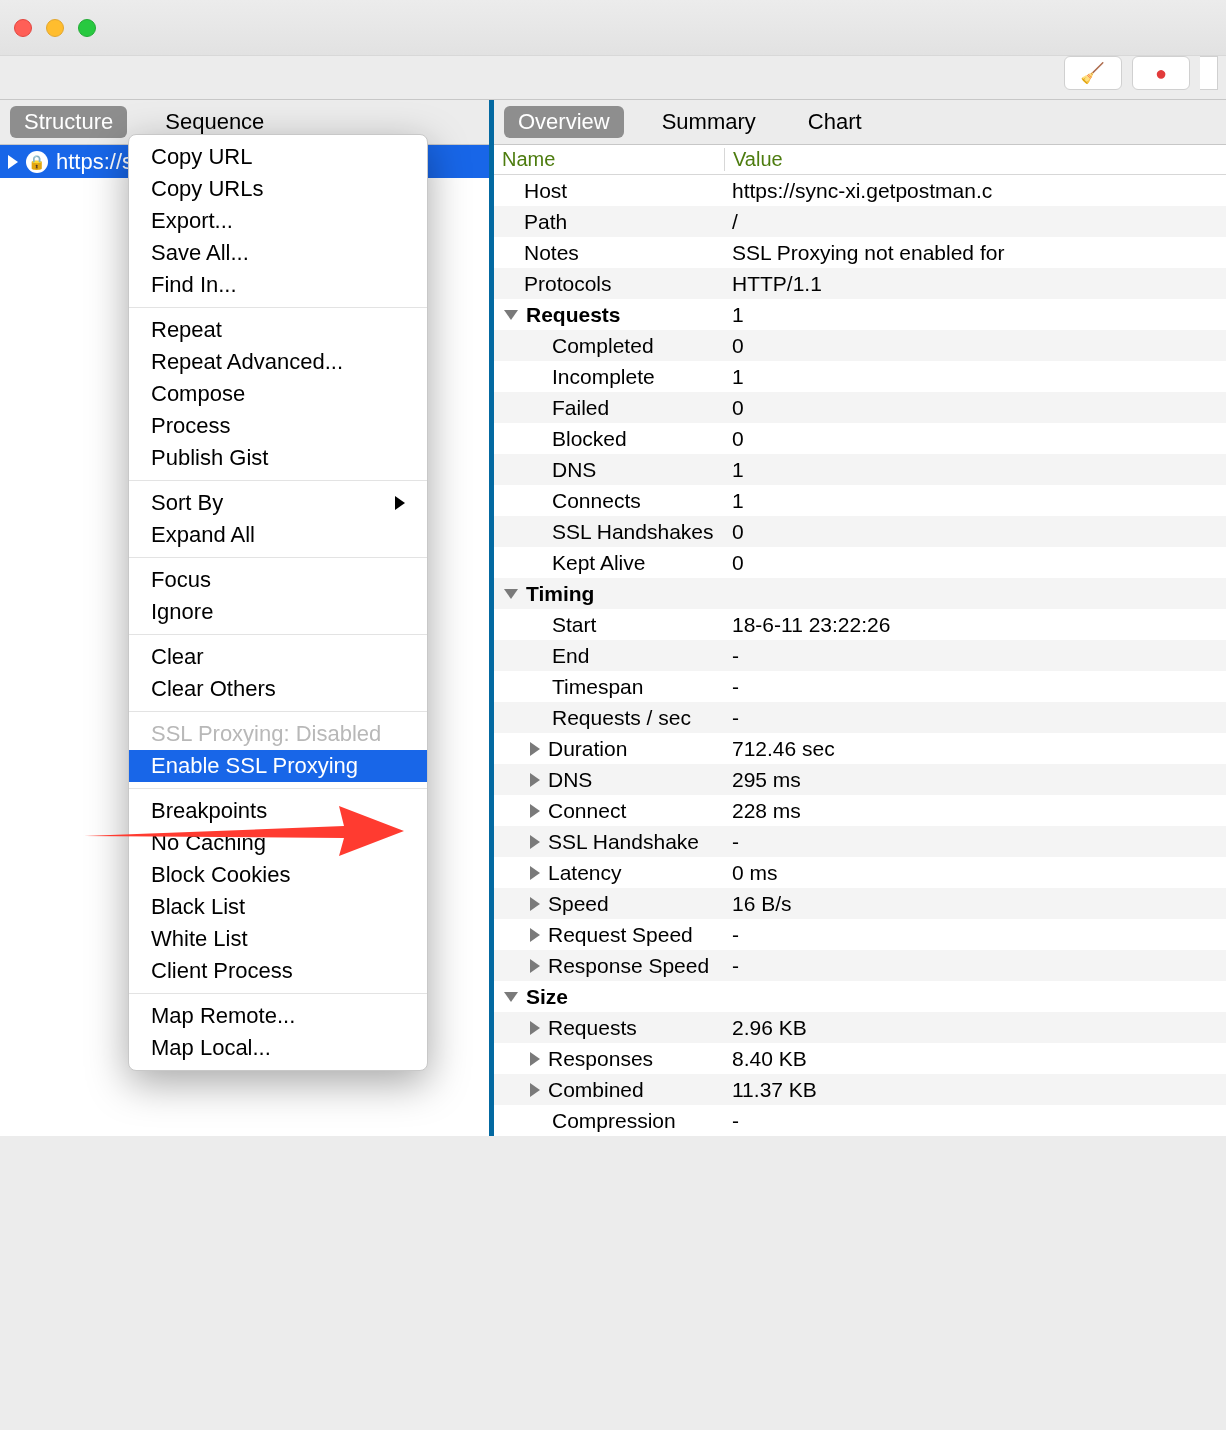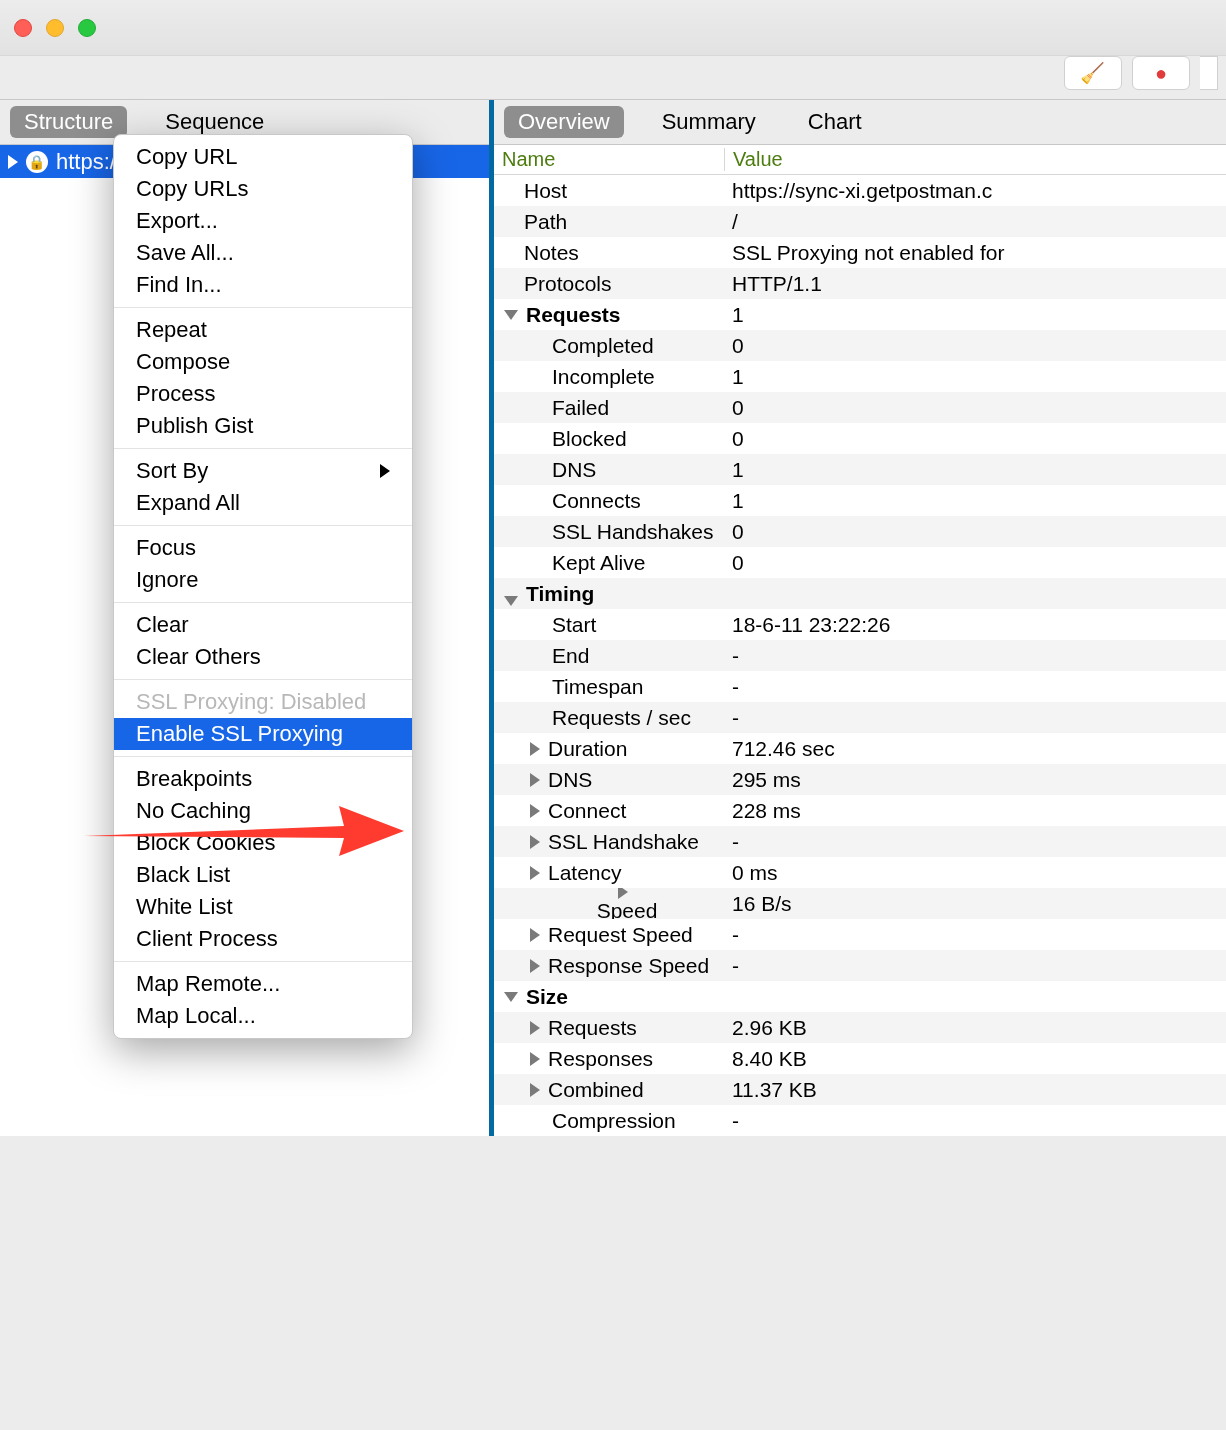--- a/index.html
+++ b/index.html
@@ -83,21 +83,21 @@
   }
   .lockcircle {
     width:22px;height:22px;border-radius:50%;background:#fff;
     margin-right:8px;
     display:flex;align-items:center;justify-content:center;
     font-size:14px;color:#333;
   }
   
   .ctxmenu {
     position:absolute;
-    left: 113px; top: 34px;
+    left: 128px; top: 34px;
     width: 300px;
     background:#fff;
     border:1px solid #c8c8c8;
     border-radius:8px;
     box-shadow: 0 12px 40px rgba(0,0,0,0.35);
     padding: 6px 0;
     font-size:22px;
   }
   .mi { padding: 3px 22px; white-space:nowrap; display:flex; justify-content:space-between; align-items:center;}
   .mi.disabled { color:#b8b8b8; }
@@ -198,20 +198,21 @@
       </div>
 
       <div class="ctxmenu">
         <div class="mi">Copy URL</div>
         <div class="mi">Copy URLs</div>
         <div class="mi">Export...</div>
         <div class="mi">Save All...</div>
         <div class="mi">Find In...</div>
         <div class="sep"></div>
         <div class="mi">Repeat</div>
+        <div class="mi">Repeat Advanced...</div>
         <div class="mi">Compose</div>
         <div class="mi">Process</div>
         <div class="mi">Publish Gist</div>
         <div class="sep"></div>
         <div class="mi">
             <span>Sort By</span>
             <span class="submenu-arrow"></span>
           </div>
         <div class="mi">Expand All</div>
         <div class="sep"></div>
@@ -303,21 +304,21 @@
         <div class="detrow">
             <div class="key ind1">SSL Handshakes</div>
             <div class="val">0</div>
           </div>
         <div class="detrow">
             <div class="key ind1">Kept Alive</div>
             <div class="val">0</div>
           </div>
 
         <div class="detrow">
-            <div class="key grp" style="padding-left:10px;align-items:flex-end;">
+            <div class="key grp" style="padding-left:10px;">
               <span class="tri-down"></span>
               <span>Timing</span>
             </div>
             <div class="val"></div>
           </div>
         <div class="detrow">
             <div class="key ind1">Start</div>
             <div class="val">18-6-11 23:22:26</div>
           </div>
         <div class="detrow">
@@ -361,21 +362,21 @@
             <div class="val">-</div>
           </div>
         <div class="detrow">
             <div class="key" style="padding-left:36px;">
               <span class="tri-right"></span>
               <span>Latency</span>
             </div>
             <div class="val">0 ms</div>
           </div>
         <div class="detrow">
-            <div class="key" style="padding-left:36px;flex-direction:column;">
+            <div class="key" style="padding-left:36px;">
               <span class="tri-right"></span>
               <span>Speed</span>
             </div>
             <div class="val">16 B/s</div>
           </div>
         <div class="detrow">
             <div class="key" style="padding-left:36px;">
               <span class="tri-right"></span>
               <span>Request Speed</span>
             </div>

